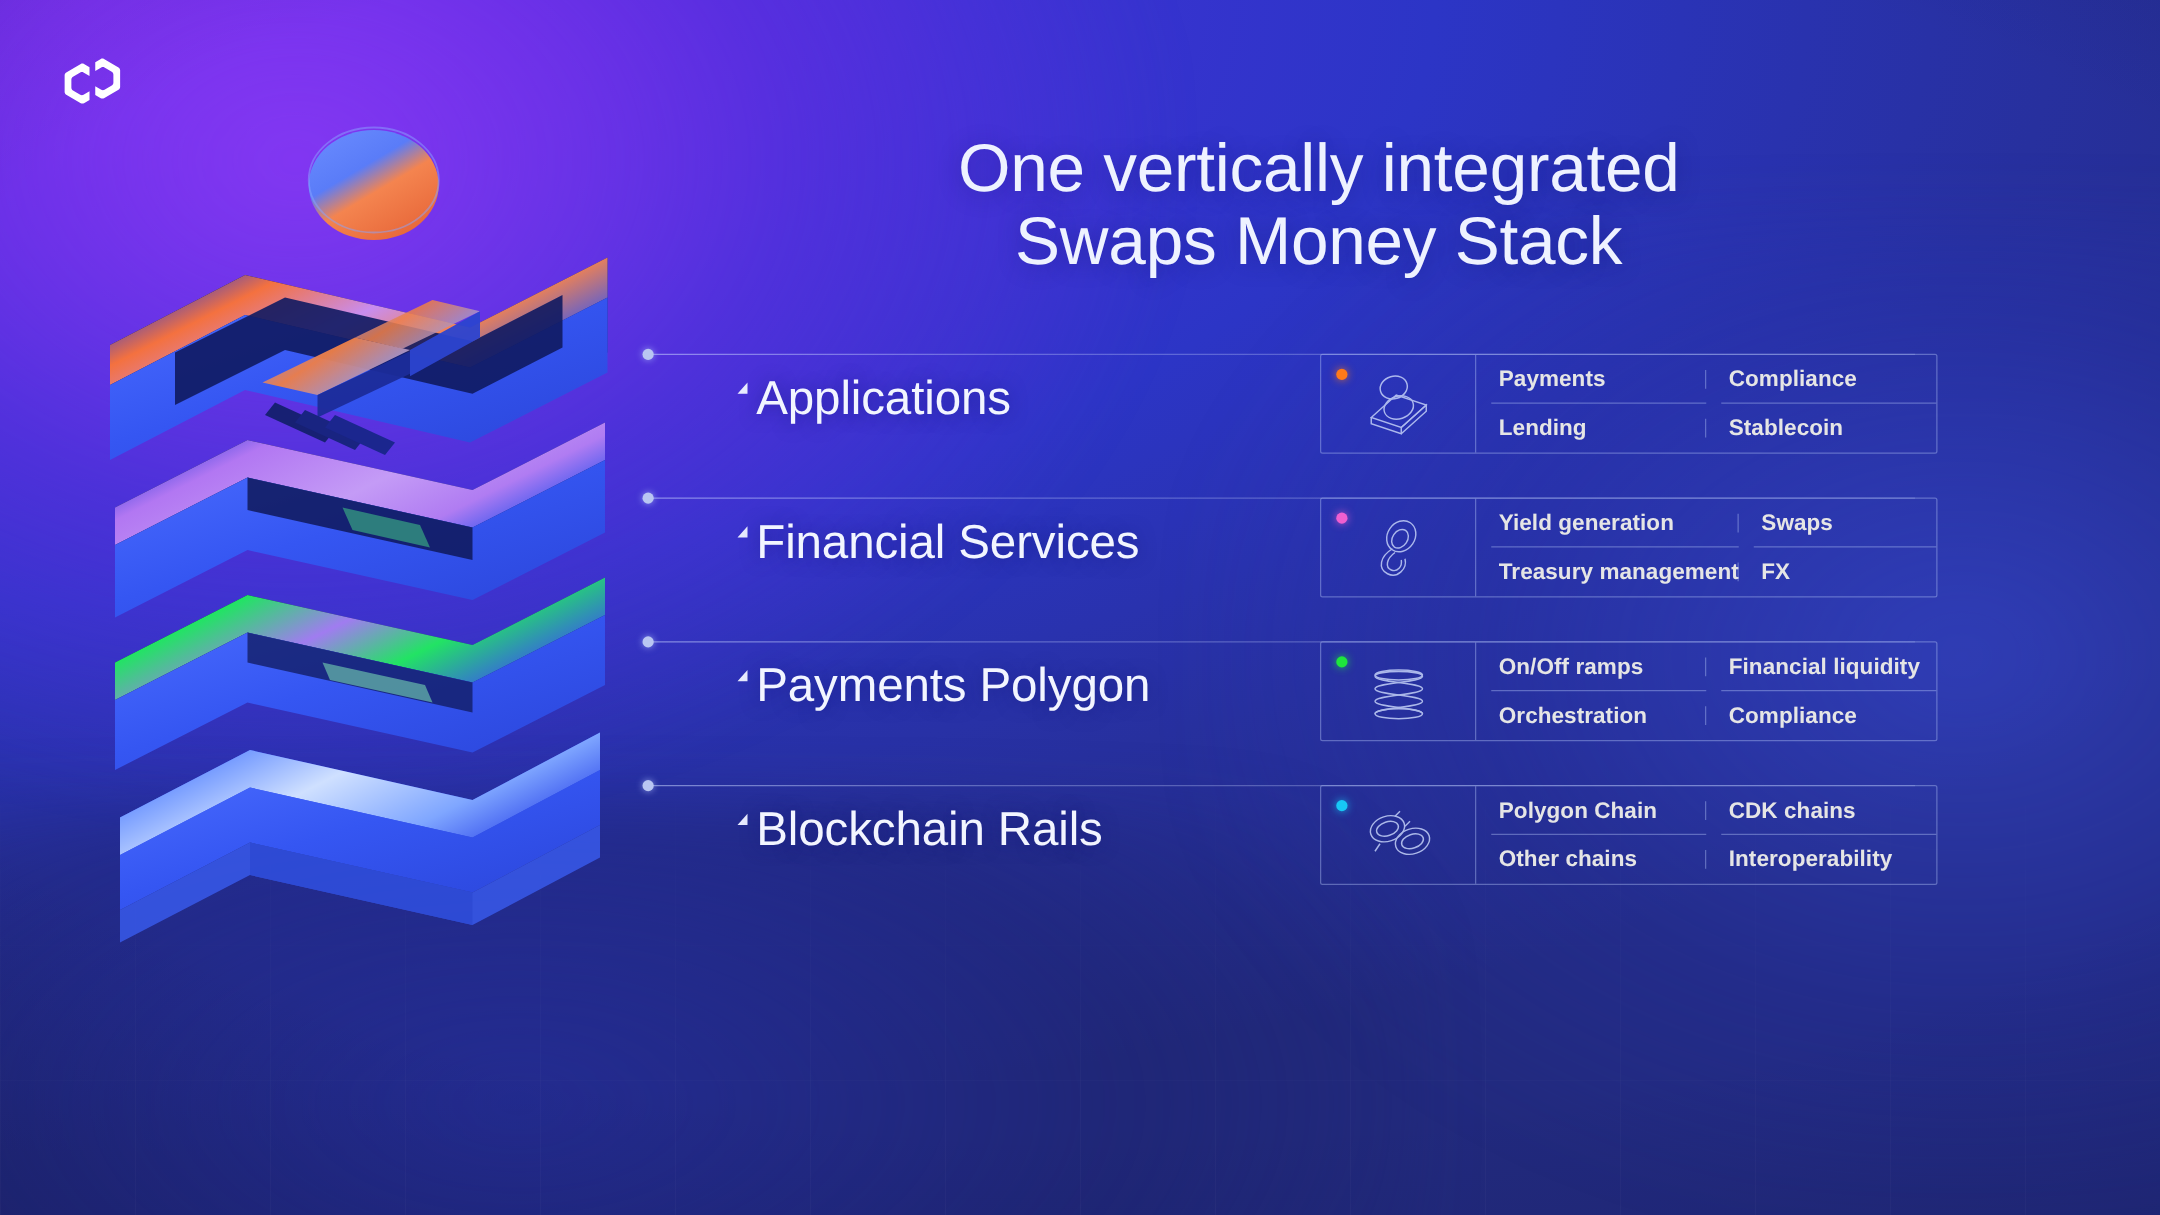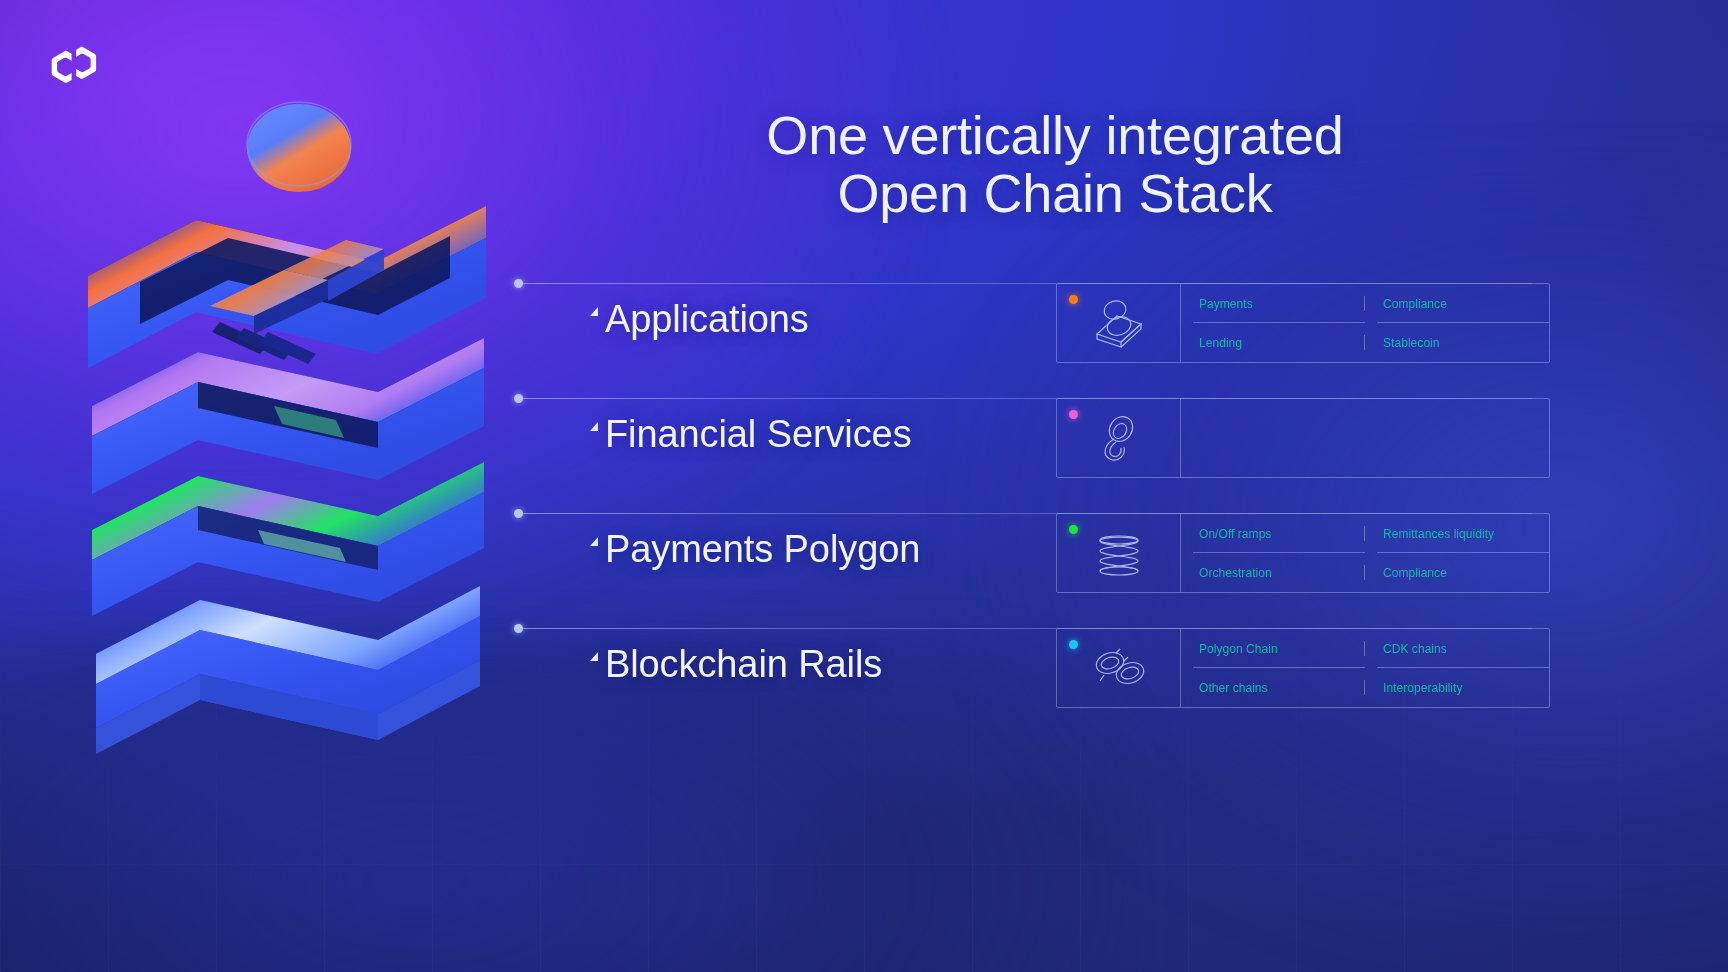--- a/index.html
+++ b/index.html
@@ -124,23 +124,23 @@
 
   .tag-grid {
     flex:1;
     display:grid;
     grid-template-columns:1fr 1fr;
     grid-template-rows:1fr 1fr;
   }
   .tag {
     display:flex; align-items:center;
     padding-left:18px;
-    color:#14b8a6;
-    font-size:12px;
-    font-weight:400;
+    color:#e5e5e5;
+    font-size:18px;
+    font-weight:700;
     letter-spacing:.05px;
     white-space:nowrap;
     position:relative;
   }
   .tag.b-r::after {
     content:""; position:absolute; right:0; top:12px; bottom:12px;
     width:1px; background:rgba(176,192,245,.42);
   }
   .tag.b-b::before {
     content:""; position:absolute; left:12px; right:0; bottom:0;
@@ -269,21 +269,21 @@
       <ellipse cx="221" cy="48" rx="52" ry="44" fill="url(#ballG)"></ellipse>
       <ellipse cx="221" cy="44" rx="52" ry="42" fill="none" stroke="#8aa4ff" stroke-width="1.5" opacity=".5"></ellipse>
     </g>
   </svg>
 </div>
 
 <div id="content">
 
   <h1 id="title">
     <span>One vertically integrated</span>
-    <span class="l2">Open Chain Stack</span>
+    <span class="l2">Swaps Money Stack</span>
   </h1>
 
   <div id="rows">
 
     <div class="row">
       <div class="row-line"></div>
       <div class="row-dot"></div>
       <div class="row-label">
         <span class="mk"></span><span>Applications</span>
       </div>
@@ -320,20 +320,26 @@
           <span class="status-dot" style="background:#ef5fd0;box-shadow:0 0 7px rgba(239,95,208,.8)"></span>
           <span>
             <svg width="58" height="58" viewBox="0 0 58 58" fill="none" stroke="#c3d0f7" stroke-width="1.15" opacity=".85">
               <ellipse cx="31" cy="20" rx="11" ry="13" transform="rotate(34 31 20)"></ellipse>
               <ellipse cx="30" cy="22" rx="6" ry="8" transform="rotate(34 30 22)"></ellipse>
               <path d="M24 30 C14 36, 12 46, 20 50 C28 54, 36 46, 34 38"></path>
               <path d="M26 33 C19 38, 18 45, 23 47 C28 49, 32 44, 31 39"></path>
             </svg>
           </span>
         </div>
+        <div class="tag-grid">
+          <div class="tag b-r b-b">Yield generation</div>
+          <div class="tag b-b">Swaps</div>
+          <div class="tag b-r">Treasury management</div>
+          <div class="tag">FX</div>
+        </div>
       </div>
     </div>
 
     <div class="row">
       <div class="row-line"></div>
       <div class="row-dot"></div>
       <div class="row-label">
         <span class="mk"></span><span>Payments Polygon</span>
       </div>
       <div class="row-card">
@@ -343,21 +349,21 @@
             <svg width="62" height="52" viewBox="0 0 62 52" fill="none" stroke="#c3d0f7" stroke-width="1.15" opacity=".85">
               <path d="M12 14 C12 9, 50 9, 50 14 C50 19, 12 19, 12 24 C12 29, 50 29, 50 34 C50 39, 12 39, 12 44"></path>
               <path d="M12 14 C12 19, 50 19, 50 24 C50 29, 12 29, 12 34 C12 39, 50 39, 50 44"></path>
               <ellipse cx="31" cy="13" rx="19" ry="4"></ellipse>
               <ellipse cx="31" cy="44" rx="19" ry="4"></ellipse>
             </svg>
           </span>
         </div>
         <div class="tag-grid">
           <div class="tag b-r b-b">On/Off ramps</div>
-          <div class="tag b-b">Remittances liquidity</div>
+          <div class="tag b-b">Financial liquidity</div>
           <div class="tag b-r">Orchestration</div>
           <div class="tag">Compliance</div>
         </div>
       </div>
     </div>
 
     <div class="row">
       <div class="row-line"></div>
       <div class="row-dot"></div>
       <div class="row-label">

